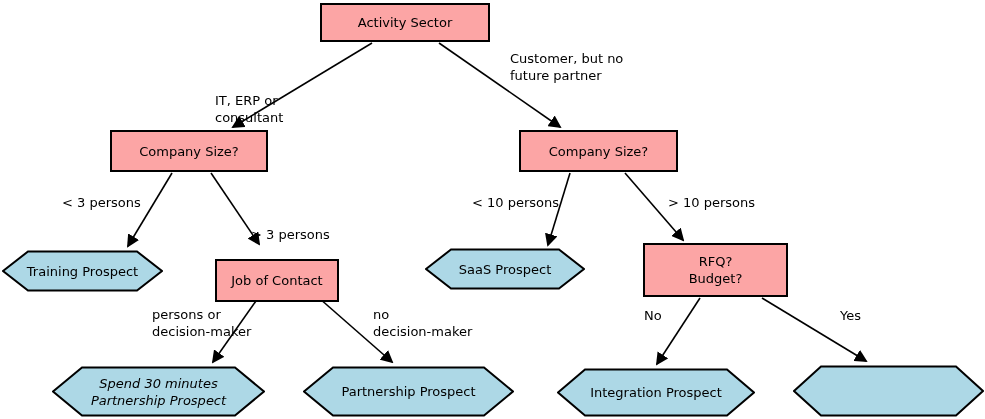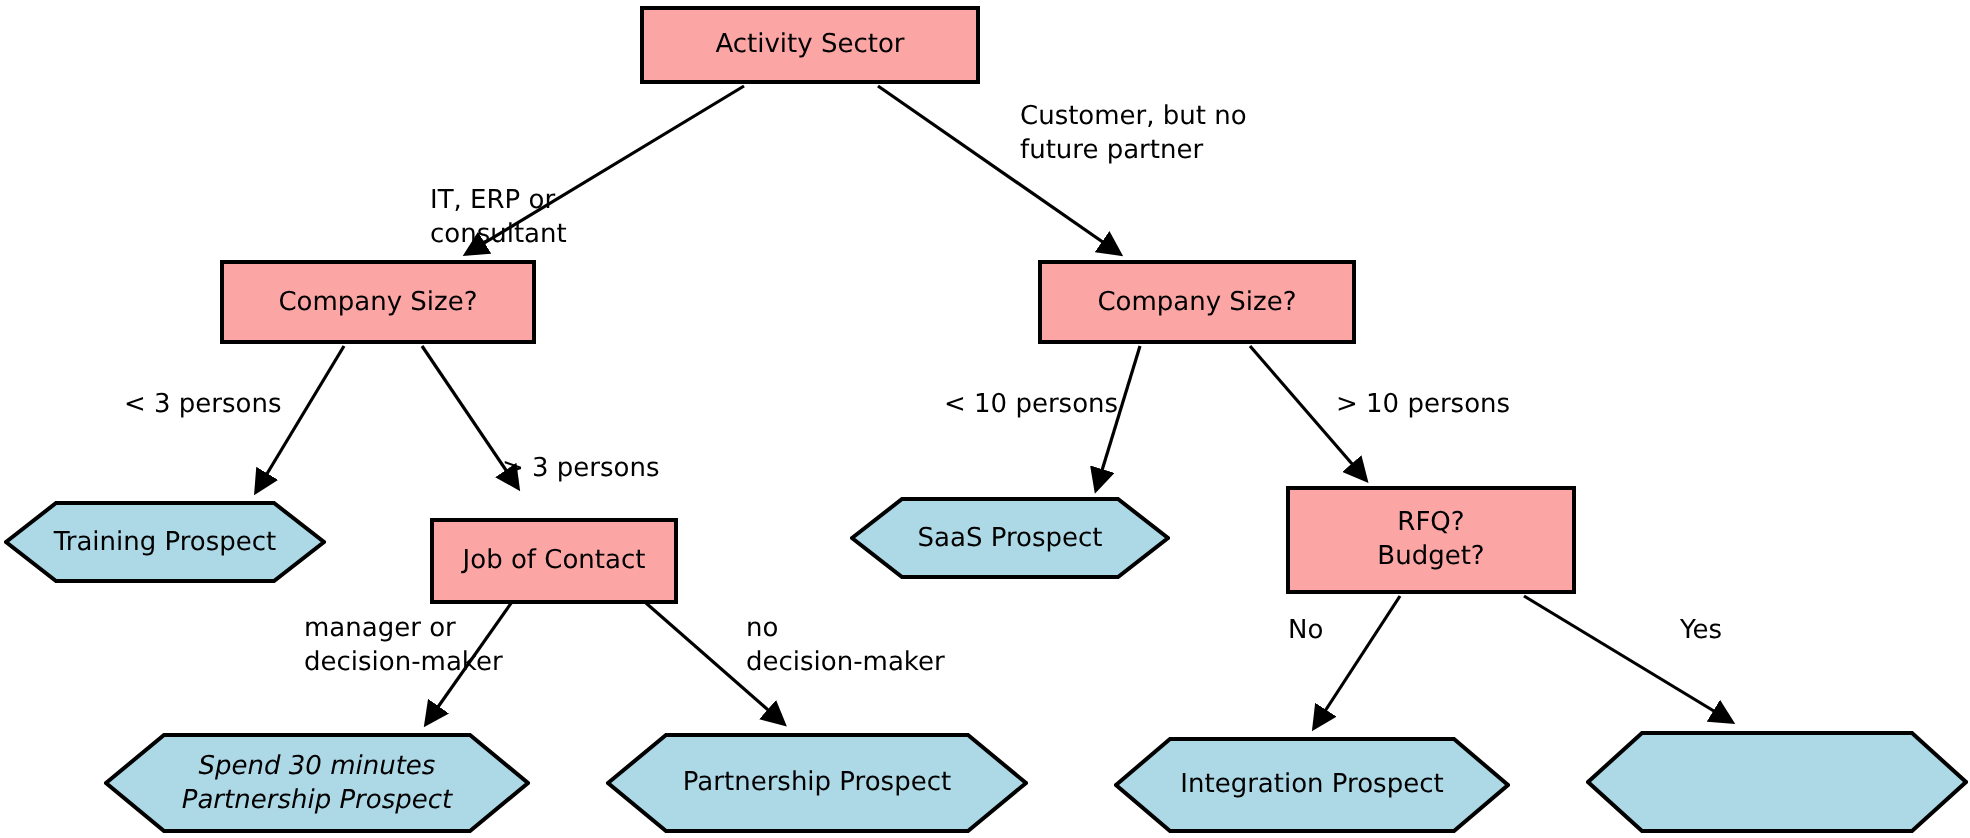--- a/index.html
+++ b/index.html
@@ -83,21 +83,21 @@
   </div>
   <div class="edge-label two-line" style="left:510px; top:50px;">
     <span>Customer, but no</span>
     <span>future partner</span>
   </div>
   <div class="edge-label" style="left:62px; top:194px;">&lt; 3 persons</div>
   <div class="edge-label" style="left:251px; top:194px;margin-top:32px;">&gt; 3 persons</div>
   <div class="edge-label" style="left:472px; top:194px;">&lt; 10 persons</div>
   <div class="edge-label" style="left:668px; top:194px;">&gt; 10 persons</div>
   <div class="edge-label two-line" style="left:152px; top:306px;">
-    <span>manager or</span>
+    <span>persons or</span>
     <span>decision-maker</span>
   </div>
   <div class="edge-label two-line" style="left:373px; top:306px;">
     <span>no</span>
     <span>decision-maker</span>
   </div>
   <div class="edge-label" style="left:644px; top:307px;">No</div>
   <div class="edge-label" style="left:840px; top:307px;">Yes</div>
 
   <div class="node rect" style="left:320px; top:3px; width:170px; height:39px;">

